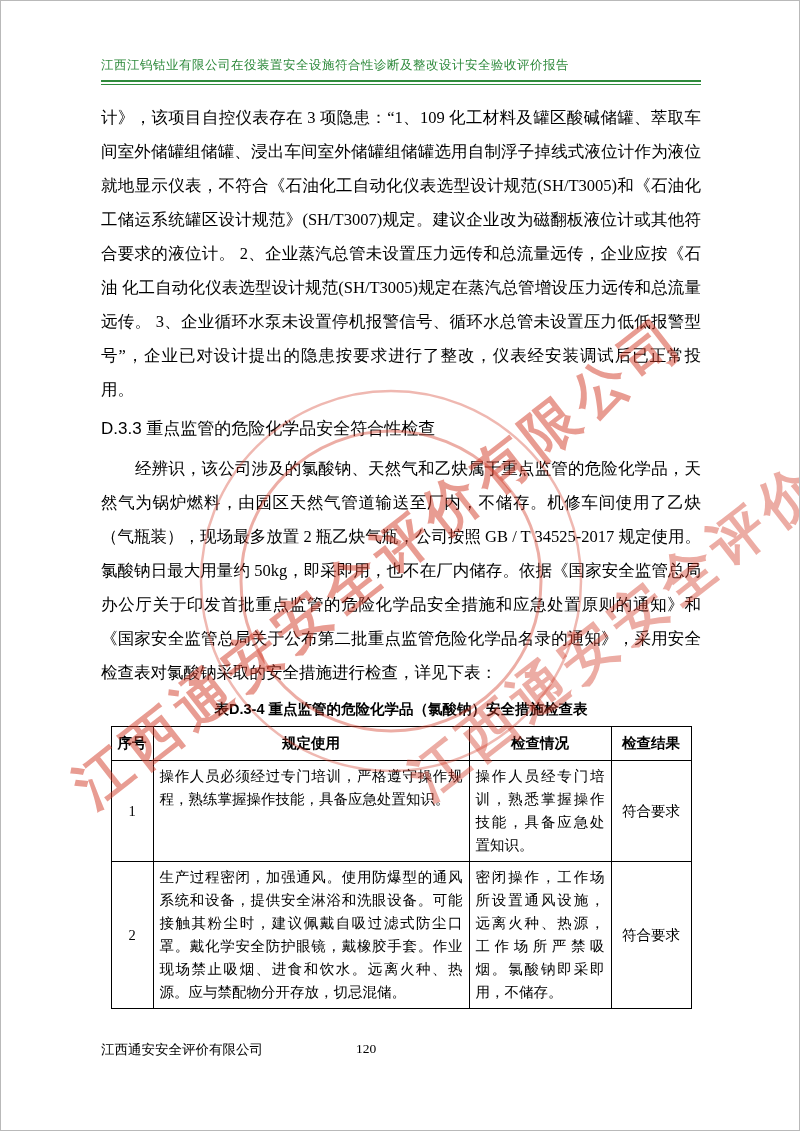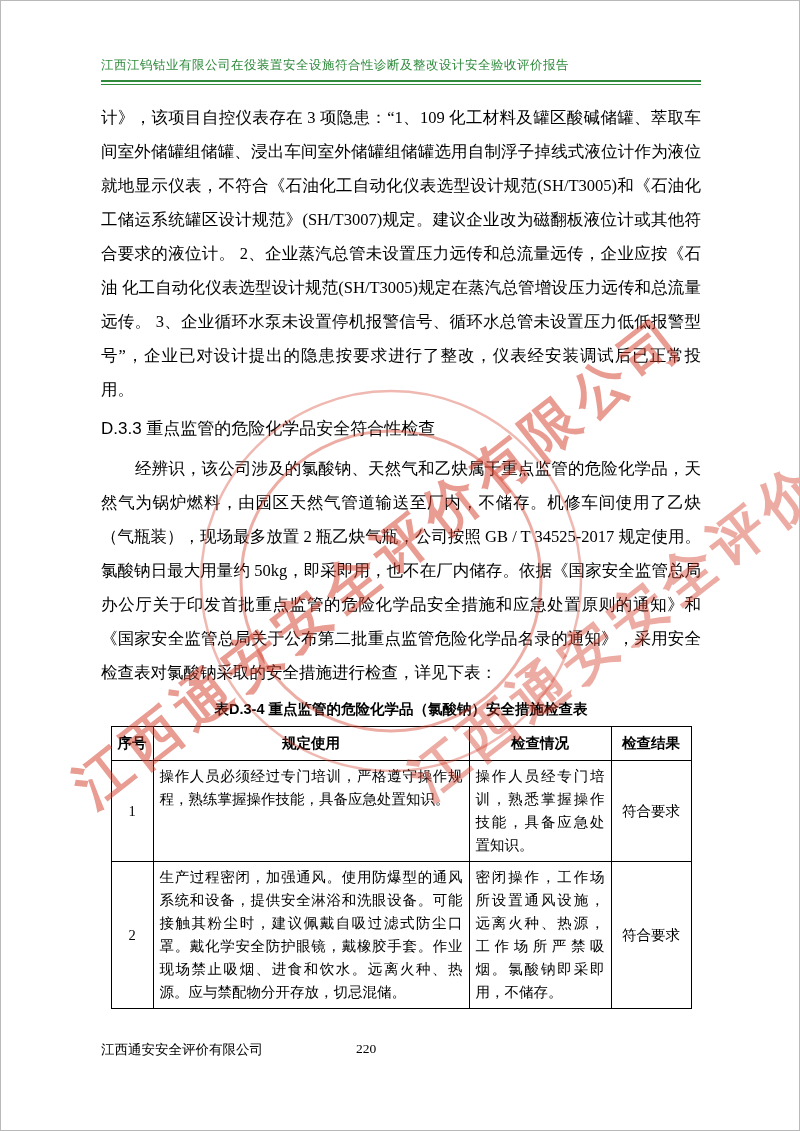--- a/index.html
+++ b/index.html
@@ -93,21 +93,21 @@
           <td class="c-situation">密闭操作，工作场所设置通风设施，远离火种、热源，工作场所严禁吸烟。氯酸钠即采即用，不储存。</td>
           <td class="c-result">符合要求</td>
         </tr>
       </tbody>
     </table>
   </div>
 
   <div class="footer">
     <div class="footer-line1">
       <span class="footer-company">江西通安安全评价有限公司</span>
-      <span class="footer-page">220</span>
+      <span class="footer-page">120</span>
     </div>
   </div>
 
   <svg class="watermark" width="800" height="1131" viewBox="0 0 800 1131" aria-hidden="true">
     <g fill="none" stroke="#d23b28">
       <circle cx="390" cy="580" r="150" stroke-width="3" opacity="0.42"></circle>
       <circle cx="390" cy="580" r="190" stroke-width="2.5" opacity="0.36"></circle>
     </g>
     <text class="wm-text" transform="translate(92,808) rotate(-38)" font-size="56" letter-spacing="7" fill="#d23b28" opacity="0.5">江西通安安全评价有限公司</text>
     <text class="wm-text" transform="translate(428,800) rotate(-38)" font-size="56" letter-spacing="7" fill="#d23b28" opacity="0.42">江西通安安全评价有限公司</text>

